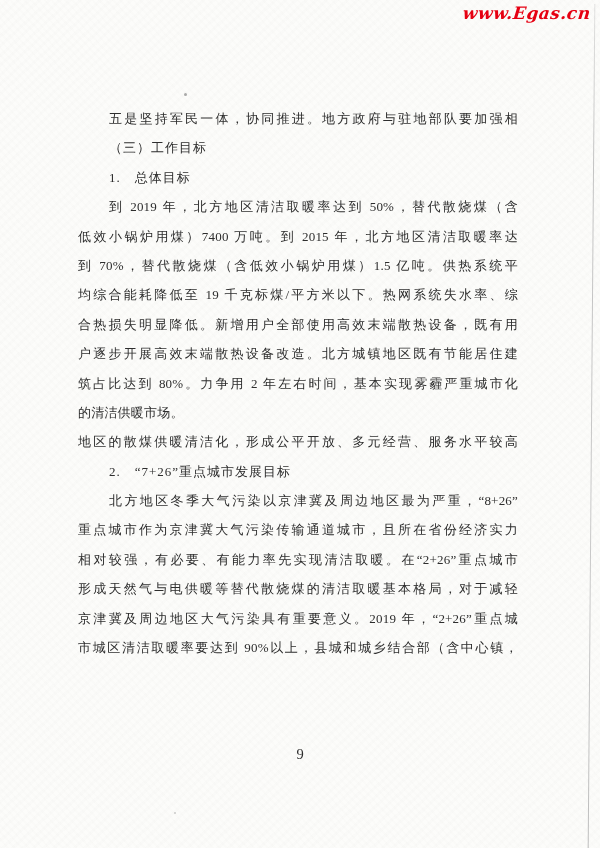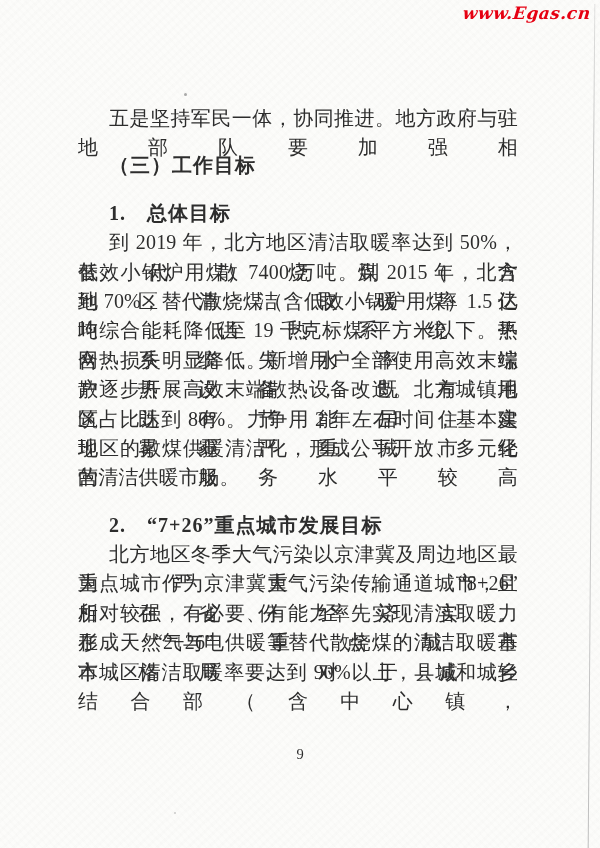--- a/index.html
+++ b/index.html
@@ -42,35 +42,35 @@
   }
   .speck { position: absolute; border-radius: 50%; }
   .speck-a { left: 184px; top: 93px; width: 3px; height: 3px; background: #8d8d8d; opacity: .75; }
   .speck-b { left: 174px; top: 812px; width: 2px; height: 2px; background: #aaa; opacity: .6; }
   .textblock {
     position: absolute;
     left: 78px;
     top: 104px;
     width: 440px;
     color: var(--ink, #2d2d2d);
-    font-size: 20px;
+    font-size: 13px;
   }
   .line {
     line-height: 29.4px;
     height: 29.4px;
     white-space: nowrap;
     letter-spacing: 0.2px;
   }
   .line.justify {
     white-space: normal;
     text-align: justify;
     text-align-last: justify;
   }
   .line.indent { text-indent: 31px; }
-  .line.heading { letter-spacing: 1px; font-weight: 700; margin-top: 18px; }
+  .line.heading { letter-spacing: 1px; font-weight: 400; }
   .pageno {
     position: absolute;
     top: 746px;
     left: 0;
     width: 100%;
     text-align: center;
     font-size: 14.5px;
     color: var(--ink, #2d2d2d);
   }
 </style>
@@ -86,23 +86,24 @@
       <div class="line indent justify">五是坚持军民一体，协同推进。地方政府与驻地部队要加强相</div>
       <div class="line indent heading">（三）工作目标</div>
       <div class="line indent heading">1.　总体目标</div>
       <div class="line indent justify">到 2019 年，北方地区清洁取暖率达到 50%，替代散烧煤（含</div>
       <div class="line justify">低效小锅炉用煤）7400 万吨。到 2015 年，北方地区清洁取暖率达</div>
       <div class="line justify">到 70%，替代散烧煤（含低效小锅炉用煤）1.5 亿吨。供热系统平</div>
       <div class="line justify">均综合能耗降低至 19 千克标煤/平方米以下。热网系统失水率、综</div>
       <div class="line justify">合热损失明显降低。新增用户全部使用高效末端散热设备，既有用</div>
       <div class="line justify">户逐步开展高效末端散热设备改造。北方城镇地区既有节能居住建</div>
       <div class="line justify">筑占比达到 80%。力争用 2 年左右时间，基本实现雾霾严重城市化</div>
+      <div class="line">的清洁供暖市场。</div>
       <div class="line justify">地区的散煤供暖清洁化，形成公平开放、多元经营、服务水平较高</div>
-      <div class="line">的清洁供暖市场。</div>
       <div class="line indent heading">2.　“7+26”重点城市发展目标</div>
       <div class="line indent justify">北方地区冬季大气污染以京津冀及周边地区最为严重，“8+26”</div>
       <div class="line justify">重点城市作为京津冀大气污染传输通道城市，且所在省份经济实力</div>
       <div class="line justify">相对较强，有必要、有能力率先实现清洁取暖。在“2+26”重点城市</div>
       <div class="line justify">形成天然气与电供暖等替代散烧煤的清洁取暖基本格局，对于减轻</div>
+      <div class="line justify">京津冀及周边地区大气污染具有重要意义。2019 年，“2+26”重点城</div>
       <div class="line justify">市城区清洁取暖率要达到 90%以上，县城和城乡结合部（含中心镇，</div>
     </div>
   <div class="pageno">9</div>
 </div>
 
 </body></html>

